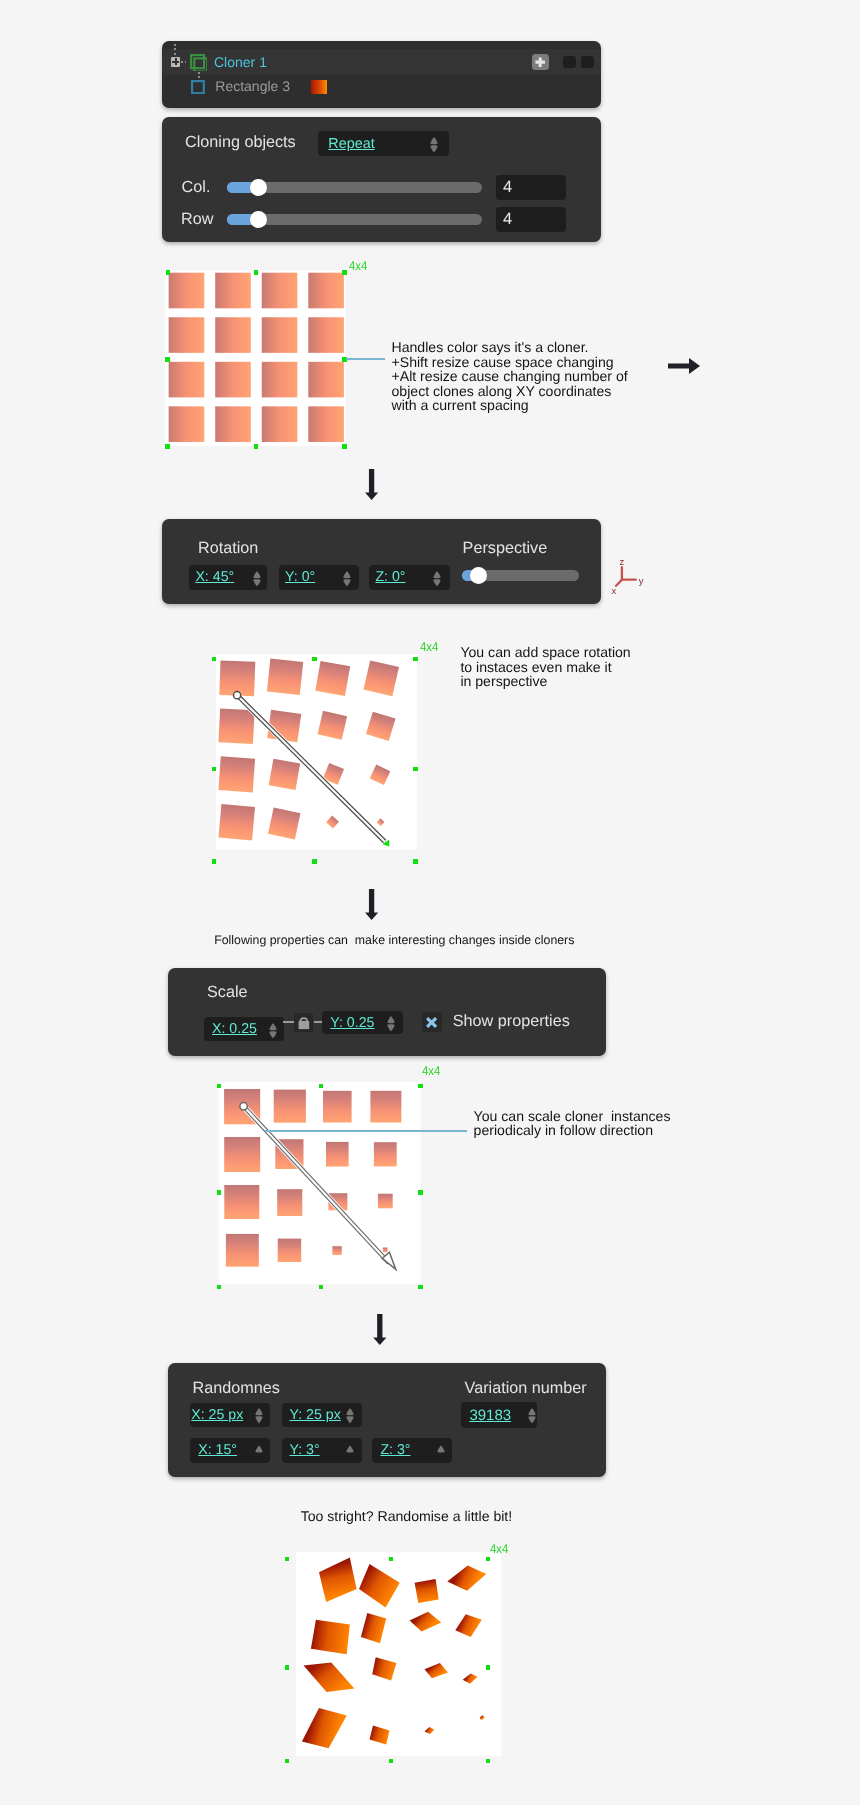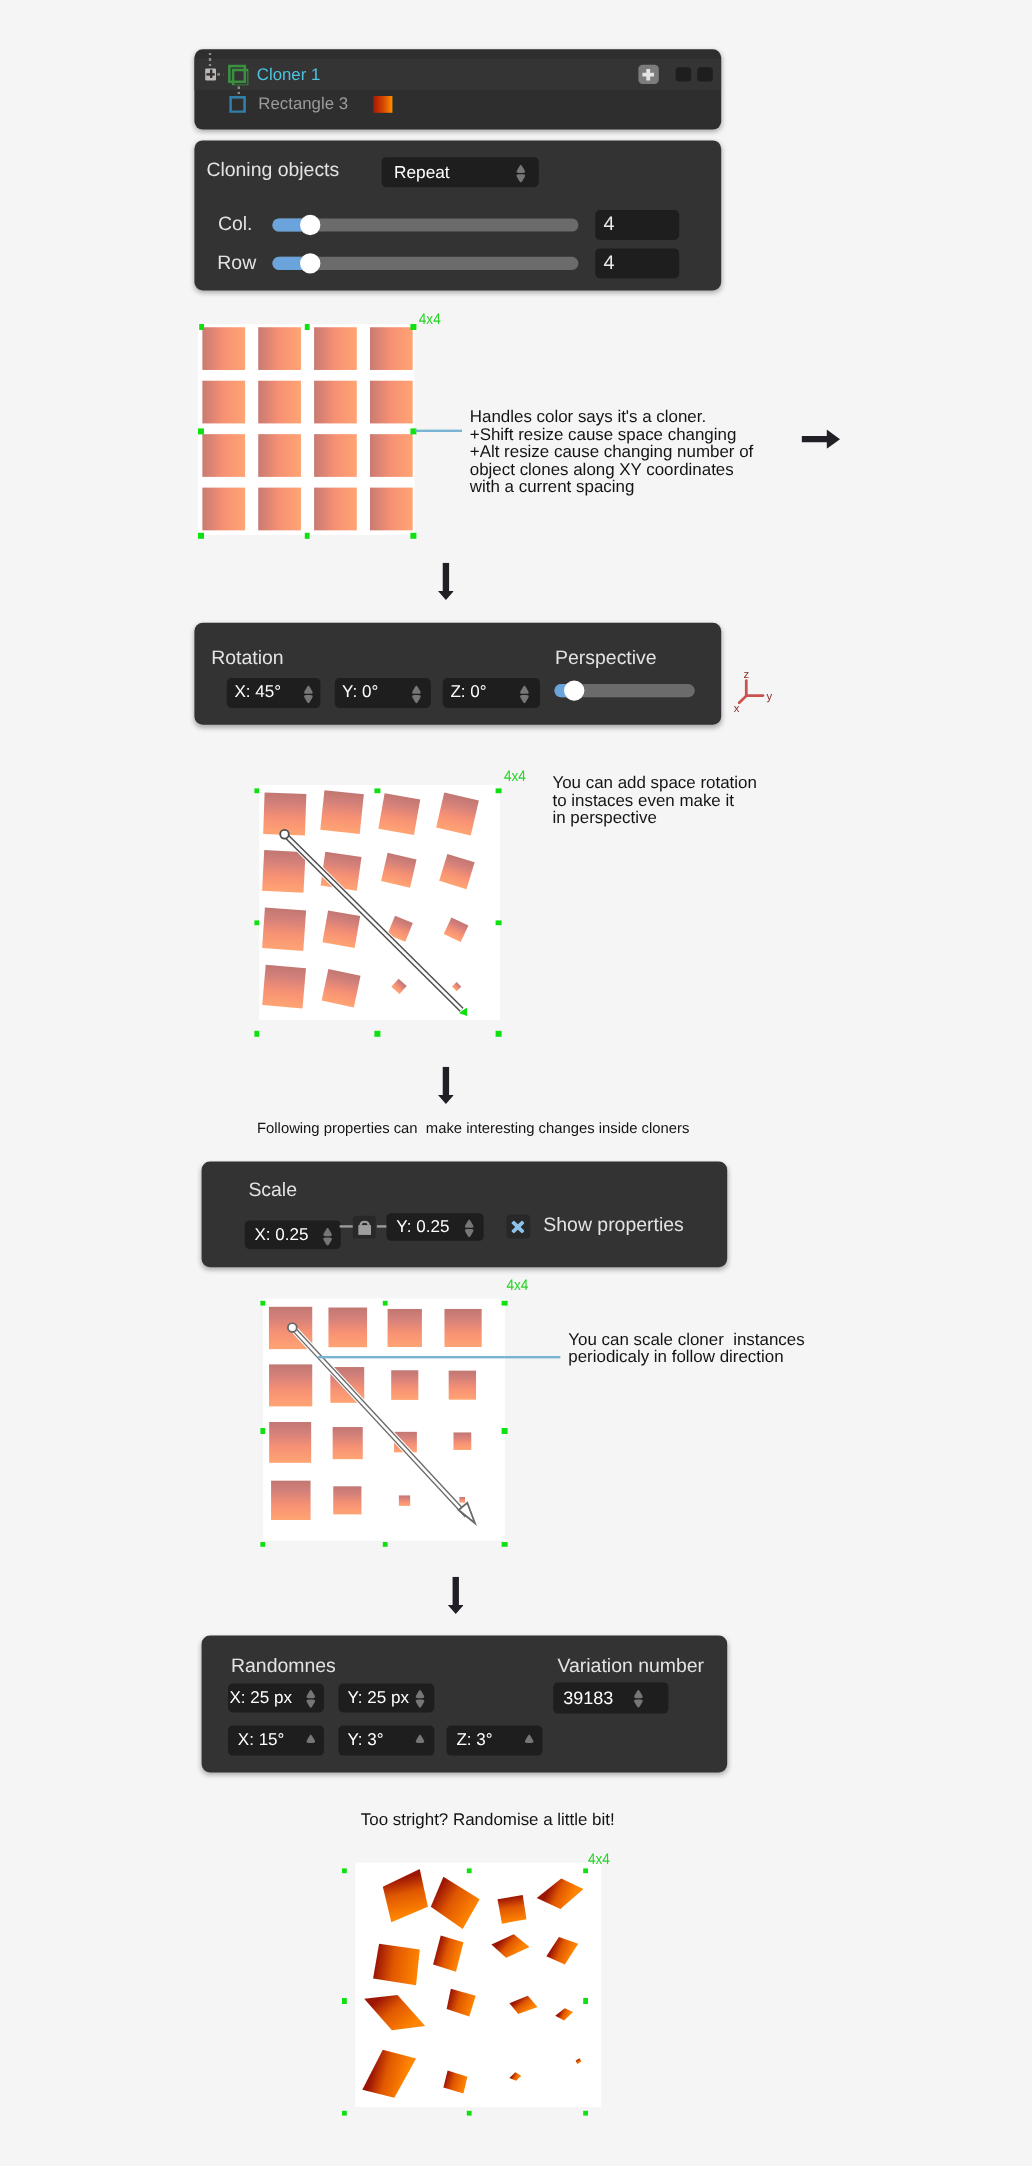--- a/index.html
+++ b/index.html
@@ -17,21 +17,21 @@
   .expander{position:absolute;width:11px;height:11px;background:#bdb7b5;border-radius:1px;}
   .expander:before{content:"";position:absolute;left:4.1px;top:1.3px;width:1.9px;height:7.5px;background:#313131;}
   .expander:after{content:"";position:absolute;left:1.3px;top:4.1px;width:7.5px;height:1.9px;background:#313131;}
   .dotline{position:absolute;width:2px;background:repeating-linear-gradient(to bottom,#8d8d8d 0 2px,transparent 2px 4.5px);}
   .dotrow{position:absolute;height:2px;background:repeating-linear-gradient(to right,#8d8d8d 0 2px,transparent 2px 4.5px);}
   .swatch{position:absolute;}
   .ol-btn{position:absolute;border-radius:3px;}
   
   .p-title{position:absolute;font-size:16.2px;color:#e3e3e3;white-space:nowrap;}
   .field{position:absolute;background:#1e1e1e;border-radius:4px;}
-  .field .ftext{position:absolute;color:#ffffff;font-size:14.2px;white-space:nowrap;}
+  .field .ftext{position:absolute;color:#5eead4;font-size:14.2px;white-space:nowrap;text-decoration:underline;}
   .spin{position:absolute;width:8px;height:16px;}
   .spin svg{display:block;}
   .track{position:absolute;height:11px;border-radius:6px;background:#6b6b6b;}
   .track .fill{position:absolute;left:0;top:0;height:100%;border-radius:6px;background:#6ba4dc;}
   .thumb{position:absolute;border-radius:50%;background:#fff;}
   .valbox{position:absolute;background:#1e1e1e;border-radius:4px;}
   .valbox span{position:absolute;color:#e9e9e9;font-size:16.5px;}
   
   .note{position:absolute;font-size:14.1px;line-height:14.55px;color:#141414;white-space:pre;}
   .caption{position:absolute;font-size:12.35px;color:#141414;white-space:pre;}
@@ -63,21 +63,21 @@
   <div class="ol-btn" style="left:370.3px;top:12.9px;width:16.4px;height:16.4px;background:#7c7c7c;border-radius:3.5px">
     <svg style="position:absolute;left:0;top:0" width="16.4" height="16.4" viewBox="0 0 16.4 16.4">
       <path d="M6.6 3.4h3.2v3.2h3.2v3.2h-3.2v3.2H6.6V9.8H3.4V6.6h3.2z" fill="#e4e4e4"></path>
     </svg>
   </div>
   <div class="ol-btn" style="left:401.1px;top:14.8px;width:12.9px;height:12.6px;background:#1e1e1e;border-radius:3px"></div>
   <div class="ol-btn" style="left:418.8px;top:14.8px;width:13.5px;height:12.6px;background:#1e1e1e;border-radius:3px"></div>
 </div>
 
 <div class="panel" style="left:162px;top:117px;width:439px;height:125px">
-  <div class="p-title" style="left:10px;top:16px">Cloning objects</div>
+  <div class="p-title" style="left:23px;top:16px">Cloning objects</div>
   <div class="field" style="left:156px;top:14px;width:131px;height:25px">
     <span class="ftext" style="left:10.3px;top:4.9px;font-size:14.4px">Repeat</span>
     <span class="spin" style="left:112px;top:6px">
         <svg width="8" height="15.4" viewBox="0 0 8 15.4">
           <path d="M4 0.2 C4.6 0.2 7.6 5.2 7.6 6.2 C7.6 7 6.3 7.2 4 7.2 C1.7 7.2 0.4 7 0.4 6.2 C0.4 5.2 3.4 0.2 4 0.2Z" fill="#767676"></path>
           <path d="M4 15.2 C4.6 15.2 7.6 10.2 7.6 9.2 C7.6 8.4 6.3 8.2 4 8.2 C1.7 8.2 0.4 8.4 0.4 9.2 C0.4 10.2 3.4 15.2 4 15.2Z" fill="#767676"></path>
         </svg>
       </span>
   </div>
   <div class="p-title" style="left:19.6px;top:60.9px">Col.</div>
@@ -146,21 +146,21 @@
 
 <svg class="abs" style="left:668px;top:358px" width="32" height="16" viewBox="0 0 32 16">
   <path d="M0 5.4h21V0l11 8-11 8v-5.4H0z" fill="#231f26"></path>
 </svg>
 
 <svg class="abs" style="left:364.6px;top:469.2px" width="13.2" height="31" viewBox="0 0 13.2 31">
   <path d="M3.95 0h5.3v23.6h3.95L6.6 31 0 23.6h3.95z" fill="#221e26"></path>
 </svg>
 
 <div class="panel" style="left:162px;top:519px;width:439px;height:85px">
-  <div class="p-title" style="left:14px;top:19.5px">Rotation</div>
+  <div class="p-title" style="left:36px;top:19.5px">Rotation</div>
   <div class="field" style="left:26.9px;top:46px;width:78px;height:25px">
     <span class="ftext" style="left:6.5px;top:4px">X: 45°</span>
     <span class="spin" style="left:64.5px;top:5.7px">
         <svg width="8" height="15.4" viewBox="0 0 8 15.4">
           <path d="M4 0.2 C4.6 0.2 7.6 5.2 7.6 6.2 C7.6 7 6.3 7.2 4 7.2 C1.7 7.2 0.4 7 0.4 6.2 C0.4 5.2 3.4 0.2 4 0.2Z" fill="#767676"></path>
           <path d="M4 15.2 C4.6 15.2 7.6 10.2 7.6 9.2 C7.6 8.4 6.3 8.2 4 8.2 C1.7 8.2 0.4 8.4 0.4 9.2 C0.4 10.2 3.4 15.2 4 15.2Z" fill="#767676"></path>
         </svg>
       </span>
   </div>
   <div class="field" style="left:116.6px;top:46px;width:80px;height:25px">
@@ -377,21 +377,21 @@
   </div>
   <div class="field" style="left:204.4px;top:75.2px;width:80px;height:24.5px">
     <span class="ftext" style="left:8px;top:4px">Z: 3°</span>
     <span class="spin" style="left:64.5px;top:6.5px">
         <svg width="8" height="8" viewBox="0 0 8 8">
           <path d="M4 0.4 C4.6 0.4 7.6 5.4 7.6 6.4 C7.6 7.2 6.3 7.4 4 7.4 C1.7 7.4 0.4 7.2 0.4 6.4 C0.4 5.4 3.4 0.4 4 0.4Z" fill="#767676"></path>
         </svg>
       </span>
   </div>
   <div class="p-title" style="left:296.6px;top:16px">Variation number</div>
-  <div class="field" style="left:292.6px;top:38.9px;width:96px;height:26.3px">
+  <div class="field" style="left:292.6px;top:38.9px;width:76px;height:26.3px">
     <span class="ftext" style="left:8.8px;top:5px;font-size:15px">39183</span>
     <span class="spin" style="left:67.1px;top:5.7px">
         <svg width="8" height="15.4" viewBox="0 0 8 15.4">
           <path d="M4 0.2 C4.6 0.2 7.6 5.2 7.6 6.2 C7.6 7 6.3 7.2 4 7.2 C1.7 7.2 0.4 7 0.4 6.2 C0.4 5.2 3.4 0.2 4 0.2Z" fill="#767676"></path>
           <path d="M4 15.2 C4.6 15.2 7.6 10.2 7.6 9.2 C7.6 8.4 6.3 8.2 4 8.2 C1.7 8.2 0.4 8.4 0.4 9.2 C0.4 10.2 3.4 15.2 4 15.2Z" fill="#767676"></path>
         </svg>
       </span>
   </div>
 </div>
 <div class="caption2" style="left:300.7px;top:1508.2px">Too stright? Randomise a little bit!</div>

